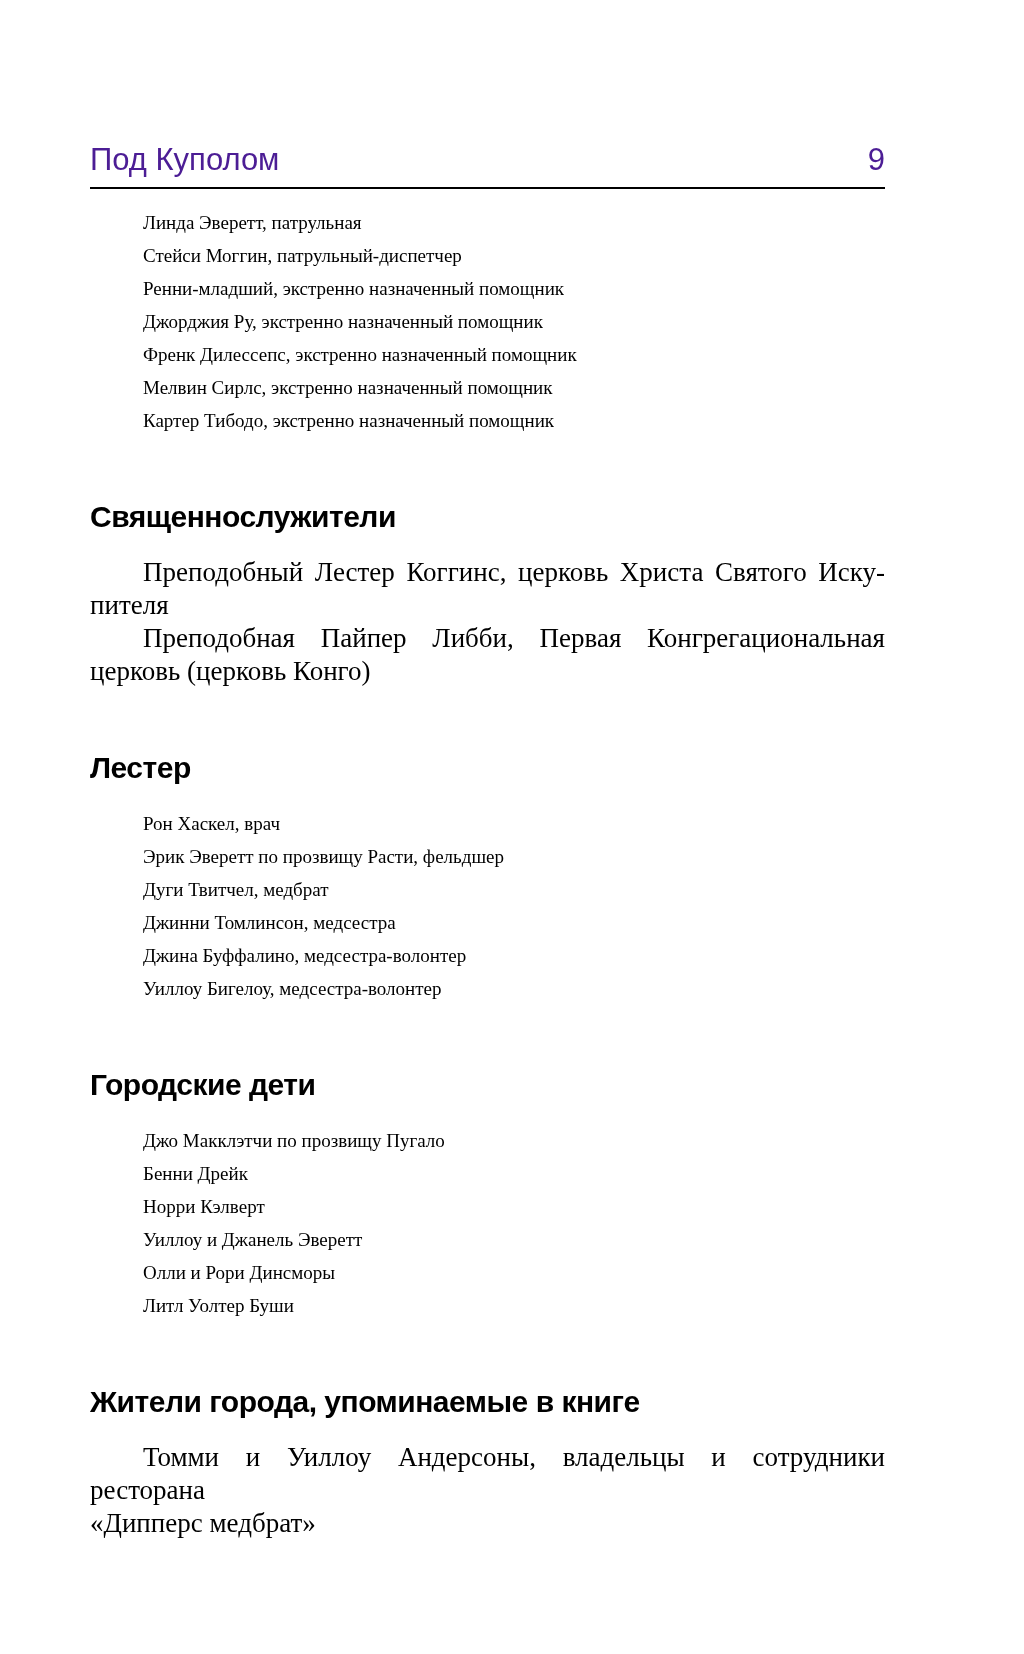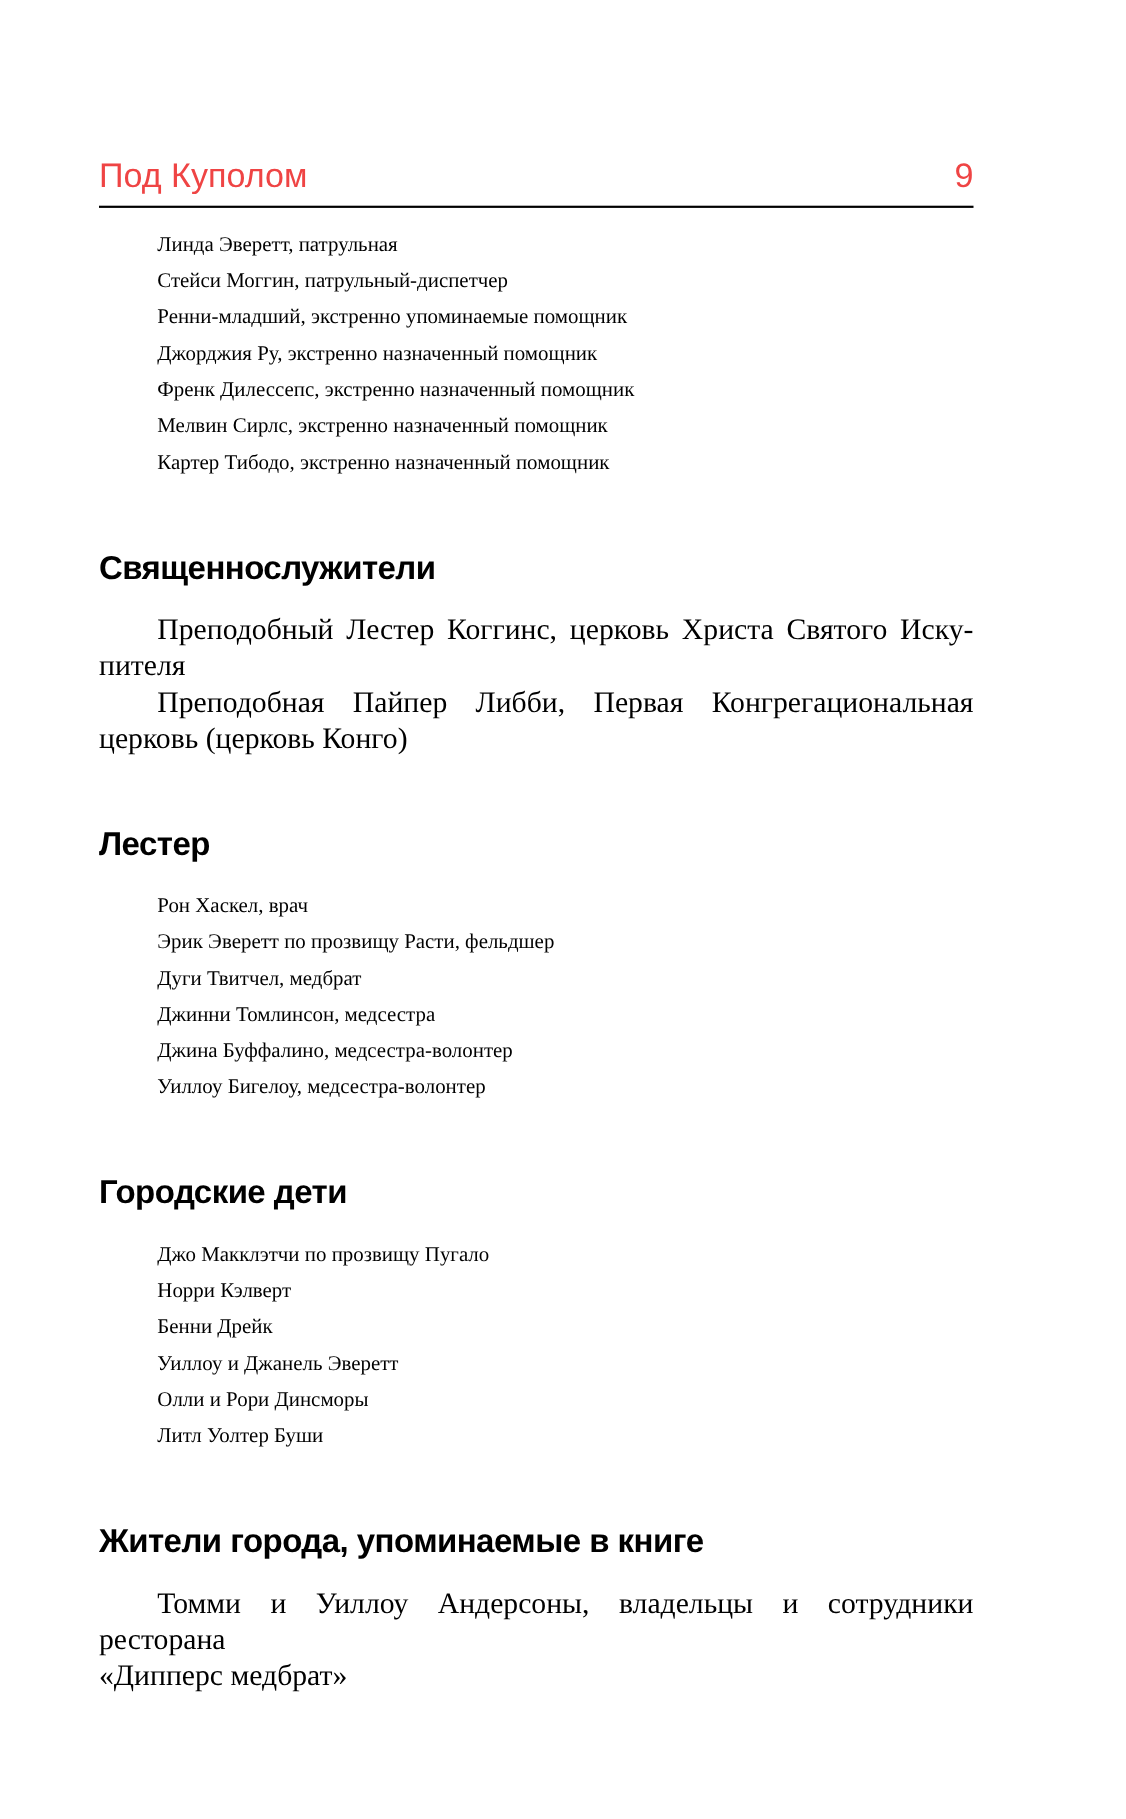--- a/index.html
+++ b/index.html
@@ -22,21 +22,21 @@
     padding-top: 142px;
   }
   
   .header-row {
     display: flex;
     justify-content: space-between;
     align-items: flex-end;
     font-family: "Liberation Sans", sans-serif;
     font-size: 31px;
     line-height: 36px;
-    color: #ef4444;
+    color: #4c1d95;
   }
   .header-rule {
     height: 2px;
     background: #000000;
     margin-top: 9px;
   }
   
   .body-line {
     font-size: 19px;
     line-height: 33px;
@@ -74,21 +74,21 @@
 
     <div class="header-row">
       <span>Под Куполом</span>
       <span>9</span>
     </div>
     <div class="header-rule"></div>
 
     <div class="intro-list">
       <div class="body-line indent">Линда Эверетт, патрульная</div>
       <div class="body-line indent">Стейси Моггин, патрульный-диспетчер</div>
-      <div class="body-line indent">Ренни-младший, экстренно упоминаемые помощник</div>
+      <div class="body-line indent">Ренни-младший, экстренно назначенный помощник</div>
       <div class="body-line indent">Джорджия Ру, экстренно назначенный помощник</div>
       <div class="body-line indent">Френк Дилессепс, экстренно назначенный помощник</div>
       <div class="body-line indent">Мелвин Сирлс, экстренно назначенный помощник</div>
       <div class="body-line indent">Картер Тибодо, экстренно назначенный помощник</div>
     </div>
 
     <div>
       <div class="section-heading">Священнослужители</div>
       <div>
         <div class="para-line indent just">Преподобный Лестер Коггинс, церковь Христа Святого Иску-</div>
@@ -109,22 +109,22 @@
         <div class="body-line indent">Джинни Томлинсон, медсестра</div>
         <div class="body-line indent">Джина Буффалино, медсестра-волонтер</div>
         <div class="body-line indent">Уиллоу Бигелоу, медсестра-волонтер</div>
       </div>
     </div>
 
     <div>
       <div class="section-heading">Городские дети</div>
       <div>
         <div class="body-line indent">Джо Макклэтчи по прозвищу Пугало</div>
+        <div class="body-line indent">Бенни Дрейк</div>
         <div class="body-line indent">Норри Кэлверт</div>
-        <div class="body-line indent">Бенни Дрейк</div>
         <div class="body-line indent">Уиллоу и Джанель Эверетт</div>
         <div class="body-line indent">Олли и Рори Динсморы</div>
         <div class="body-line indent">Литл Уолтер Буши</div>
       </div>
     </div>
 
     <div>
       <div class="section-heading">Жители города, упоминаемые в книге</div>
       <div>
         <div class="para-line indent just">Томми и Уиллоу Андерсоны, владельцы и сотрудники ресторана</div>

